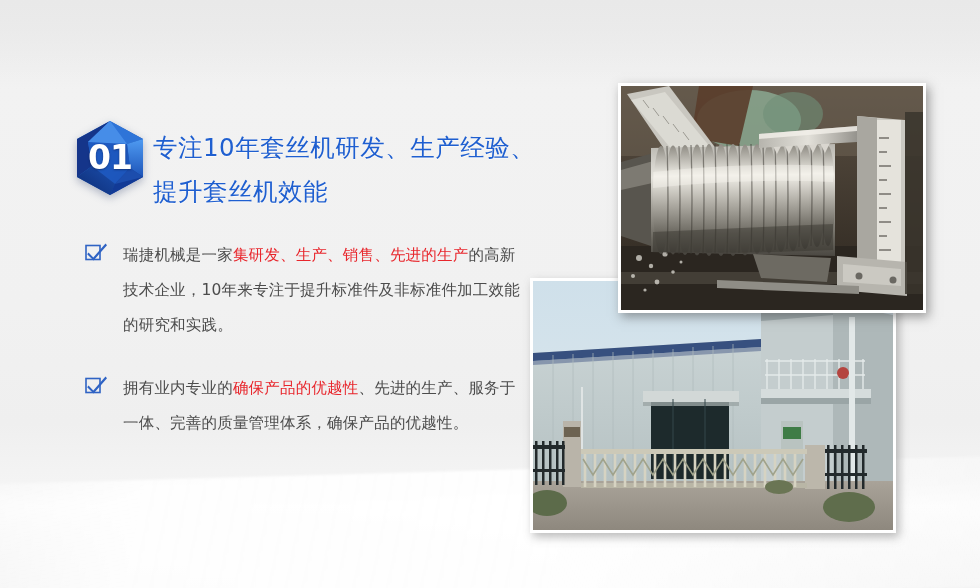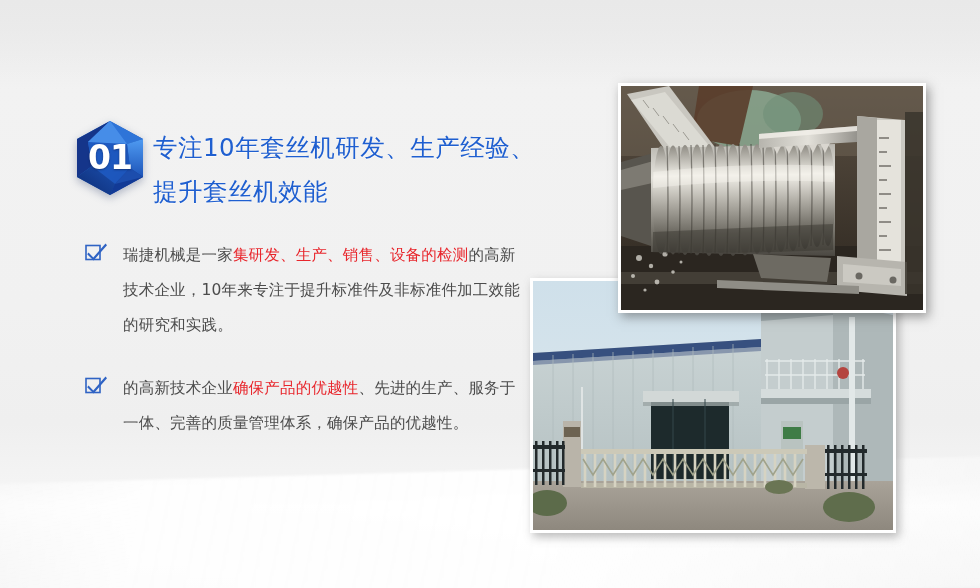--- a/index.html
+++ b/index.html
@@ -160,31 +160,31 @@
 
     <div id="bullets">
 
       <div class="bullet">
         <span class="chk">
           <svg viewBox="0 0 22 20" xmlns="http://www.w3.org/2000/svg">
             <rect x="1" y="3.5" width="14" height="14" fill="none" stroke="#2f63c4" stroke-width="1.6"></rect>
             <path d="M3.5 10.5 L8.3 15.5 L20.5 1.5 L22 3.2 L8.6 18.4 L2.2 12.2 Z" fill="#2f63c4"></path>
           </svg>
         </span>
-        <div class="btext"><span>瑞捷机械是一家</span><span class="hl">集研发、生产、销售、设备的检测</span><span>的高新技术企业，10年来专注于提升标准件及非标准件加工效能的研究和实践。</span></div>
+        <div class="btext"><span>瑞捷机械是一家</span><span class="hl">集研发、生产、销售、先进的生产</span><span>的高新技术企业，10年来专注于提升标准件及非标准件加工效能的研究和实践。</span></div>
       </div>
 
       <div class="bullet">
         <span class="chk">
           <svg viewBox="0 0 22 20" xmlns="http://www.w3.org/2000/svg">
             <rect x="1" y="3.5" width="14" height="14" fill="none" stroke="#2f63c4" stroke-width="1.6"></rect>
             <path d="M3.5 10.5 L8.3 15.5 L20.5 1.5 L22 3.2 L8.6 18.4 L2.2 12.2 Z" fill="#2f63c4"></path>
           </svg>
         </span>
-        <div class="btext"><span>的高新技术企业</span><span class="hl">确保产品的优越性</span><span>、先进的生产、服务于一体、完善的质量管理体系，确保产品的优越性。</span></div>
+        <div class="btext"><span>拥有业内专业的</span><span class="hl">确保产品的优越性</span><span>、先进的生产、服务于一体、完善的质量管理体系，确保产品的优越性。</span></div>
       </div>
 
     </div>
   </div>
 
   <div class="photo" id="photo-building">
     <svg viewBox="0 0 360 249" preserveAspectRatio="none" xmlns="http://www.w3.org/2000/svg">
       <defs>
         <linearGradient id="sky" x1="0" y1="0" x2="0" y2="1">
           <stop offset="0" stop-color="#cfe0ea"></stop>

